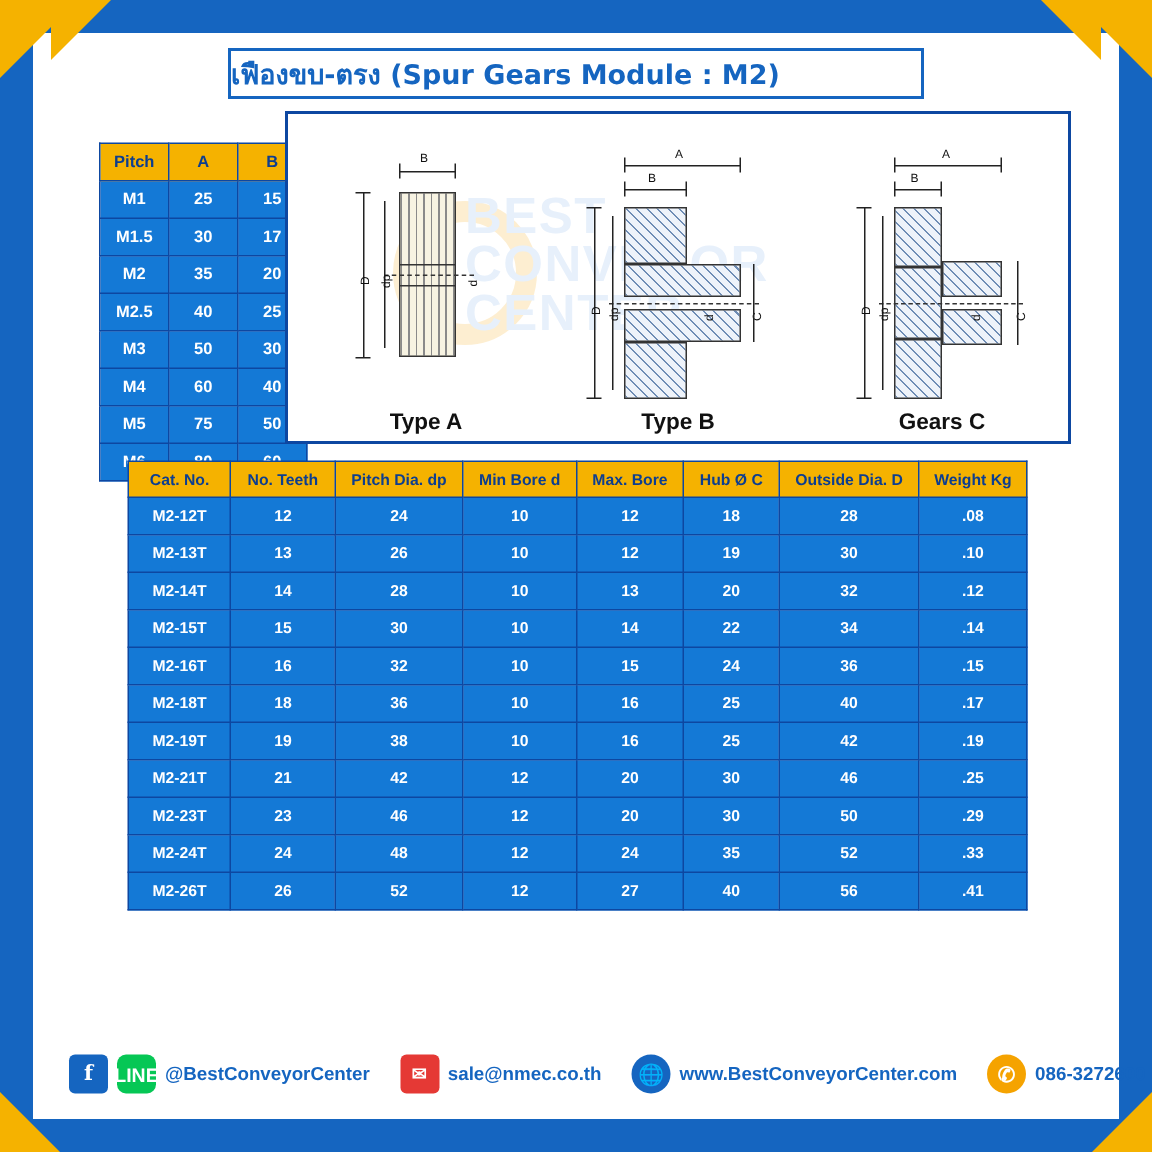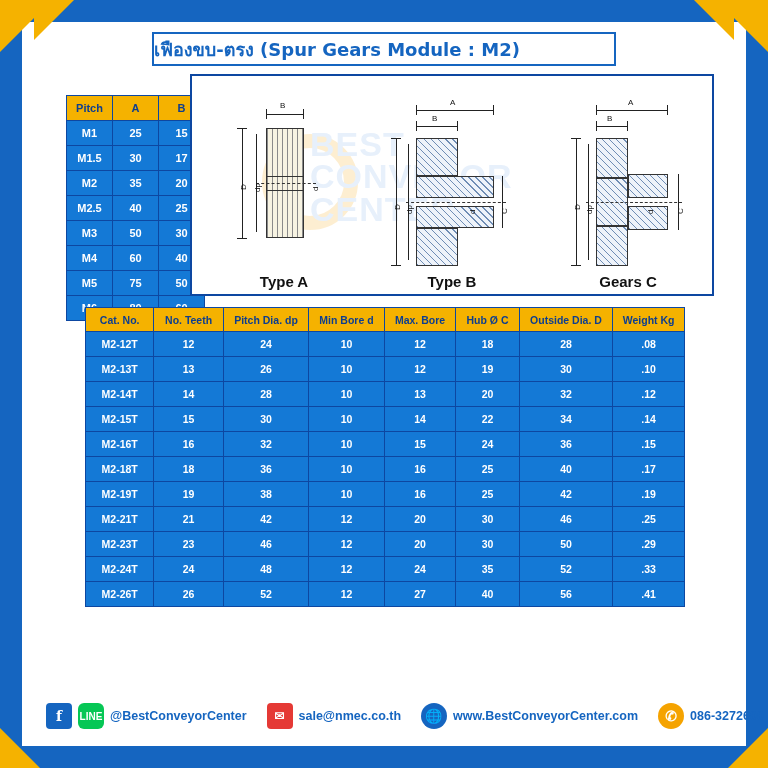--- a/index.html
+++ b/index.html
@@ -127,21 +127,21 @@
   }
   .f-item { display:flex; align-items:center; gap:6px; padding:0 10px; }
   .f-text { color:#1565c0; font-size:12.5px; font-weight:bold; white-space:nowrap; }
   .f-sep { width:2px; height:34px; background:#f5b200; }
   .ico {
     width:26px; height:26px; border-radius:50%;
     display:flex; align-items:center; justify-content:center;
     color:#fff; font-size:14px; font-weight:bold;
   }
   .ico-fb { background:#1565c0; border-radius:4px; font-family:"DejaVu Serif", serif; }
-  .ico-line { background:#06c755; border-radius:6px; font-size:10px; }
+  .ico-line { background:#06c755; border-radius:6px; font-size:13px; }
   .ico-mail { background:#e53935; border-radius:4px; font-size:12px; }
   .ico-web { background:#1565c0; }
   .ico-tel { background:#f5a300; }
 </style>
 </head>
 <body>
 
 <div id="page">
 
   <div class="frame-top"></div>

